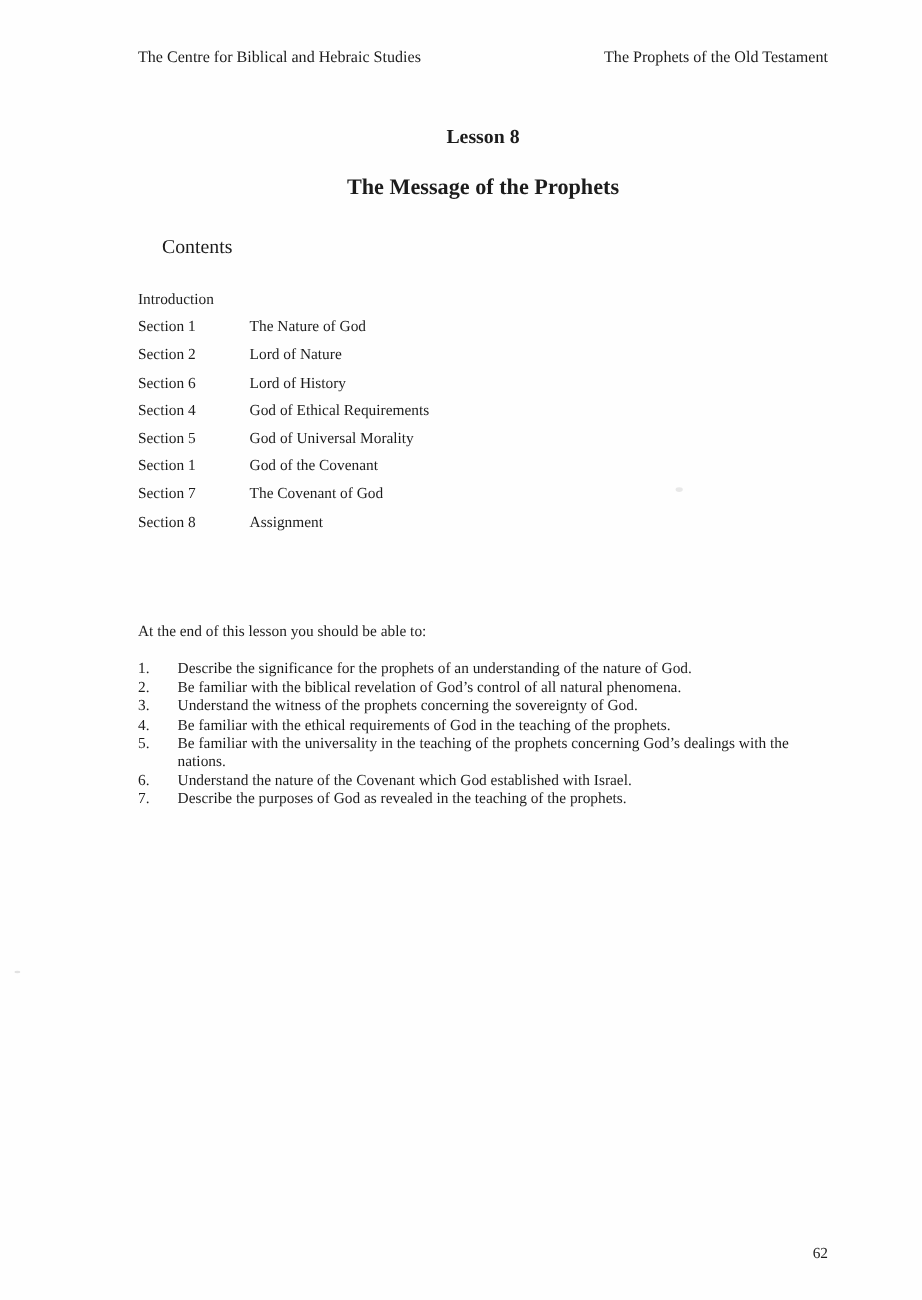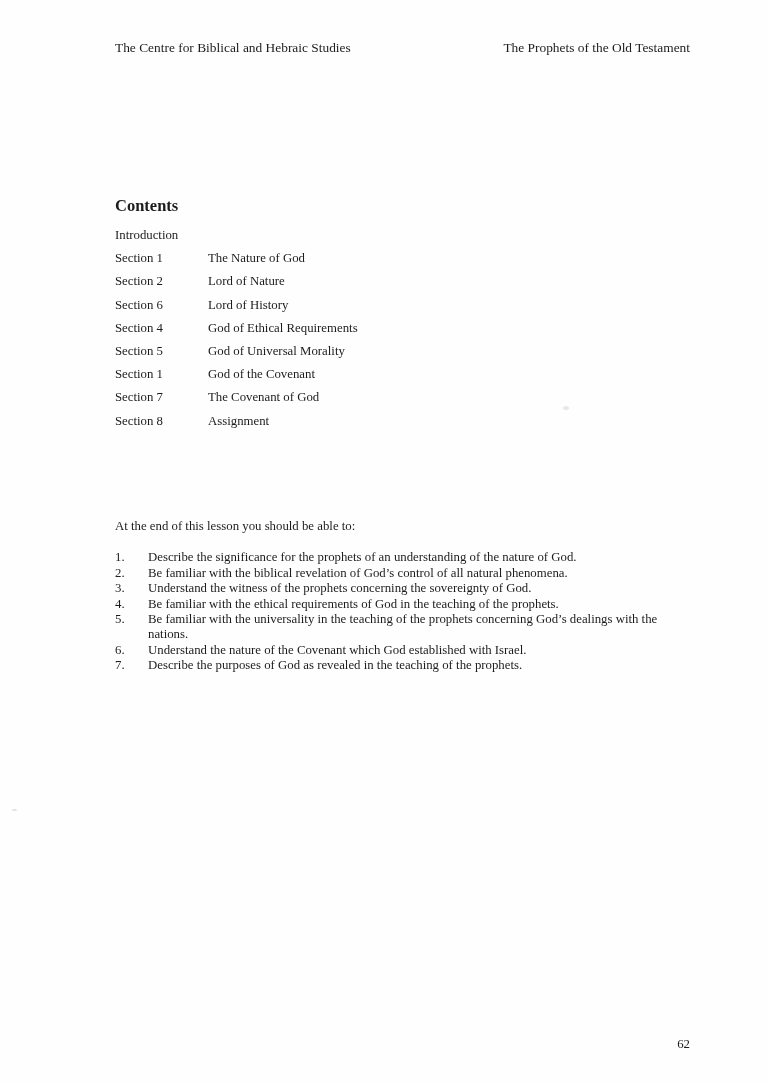--- a/index.html
+++ b/index.html
@@ -48,25 +48,26 @@
   }
   
   .contents {
     position: absolute;
     top: 196px;
     left: 115px;
     right: 78px;
   }
   .contents-heading {
     font-size: 16.5px;
-    font-weight: bold;
+    font-weight: normal;
     line-height: 20px;
+    margin-left: 20px;
   }
   .toc {
-    margin-top: 8px;
+    margin-top: 22px;
     font-size: 12.8px;
   }
   .toc-row {
     display: flex;
     height: 23.2px;
     align-items: center;
   }
   .toc-label {
     width: 93px;
     flex-shrink: 0;
@@ -108,20 +109,24 @@
 </head>
 <body>
 
 <div class="page">
 
   <div class="header">
     <span>The Centre for Biblical and Hebraic Studies</span>
     <span>The Prophets of the Old Testament</span>
   </div>
 
+  <div class="title-block">
+    <div class="lesson-title">Lesson 8</div>
+    <div class="lesson-subtitle">The Message of the Prophets</div>
+  </div>
 
   <div class="contents">
     <div class="contents-heading">Contents</div>
     <div class="toc">
       <div class="toc-row">
         <span class="toc-label">Introduction</span>
         <span class="toc-title"></span>
       </div>
       <div class="toc-row">
         <span class="toc-label">Section 1</span>

